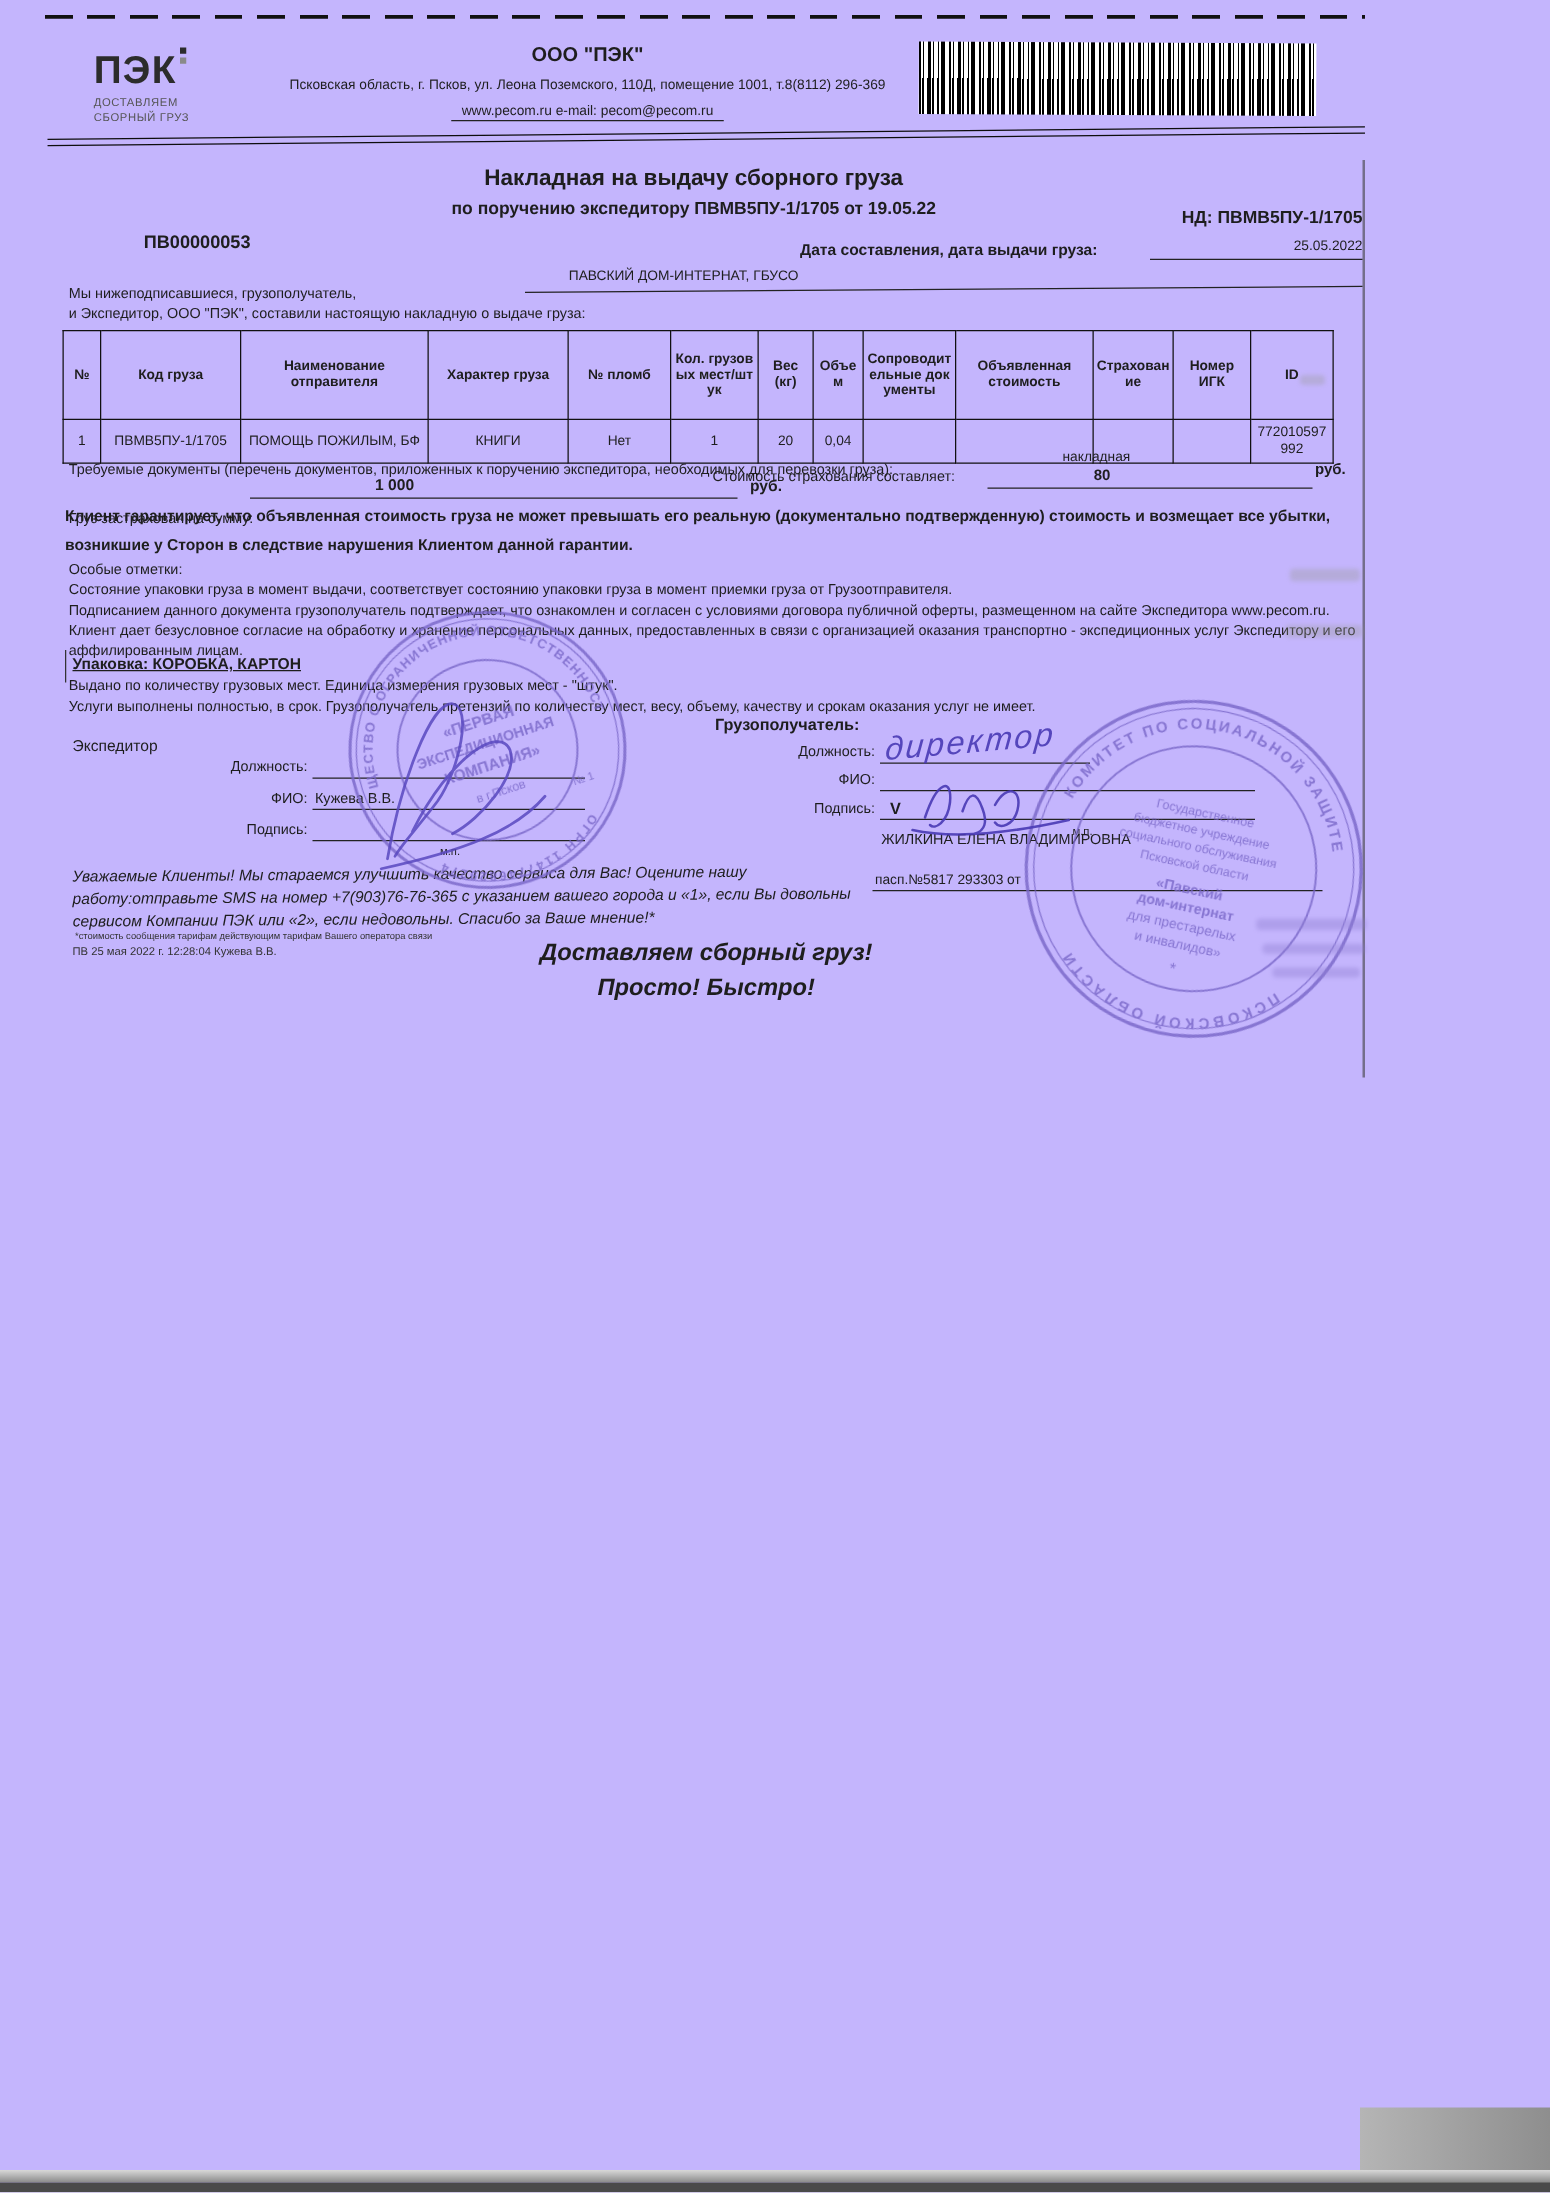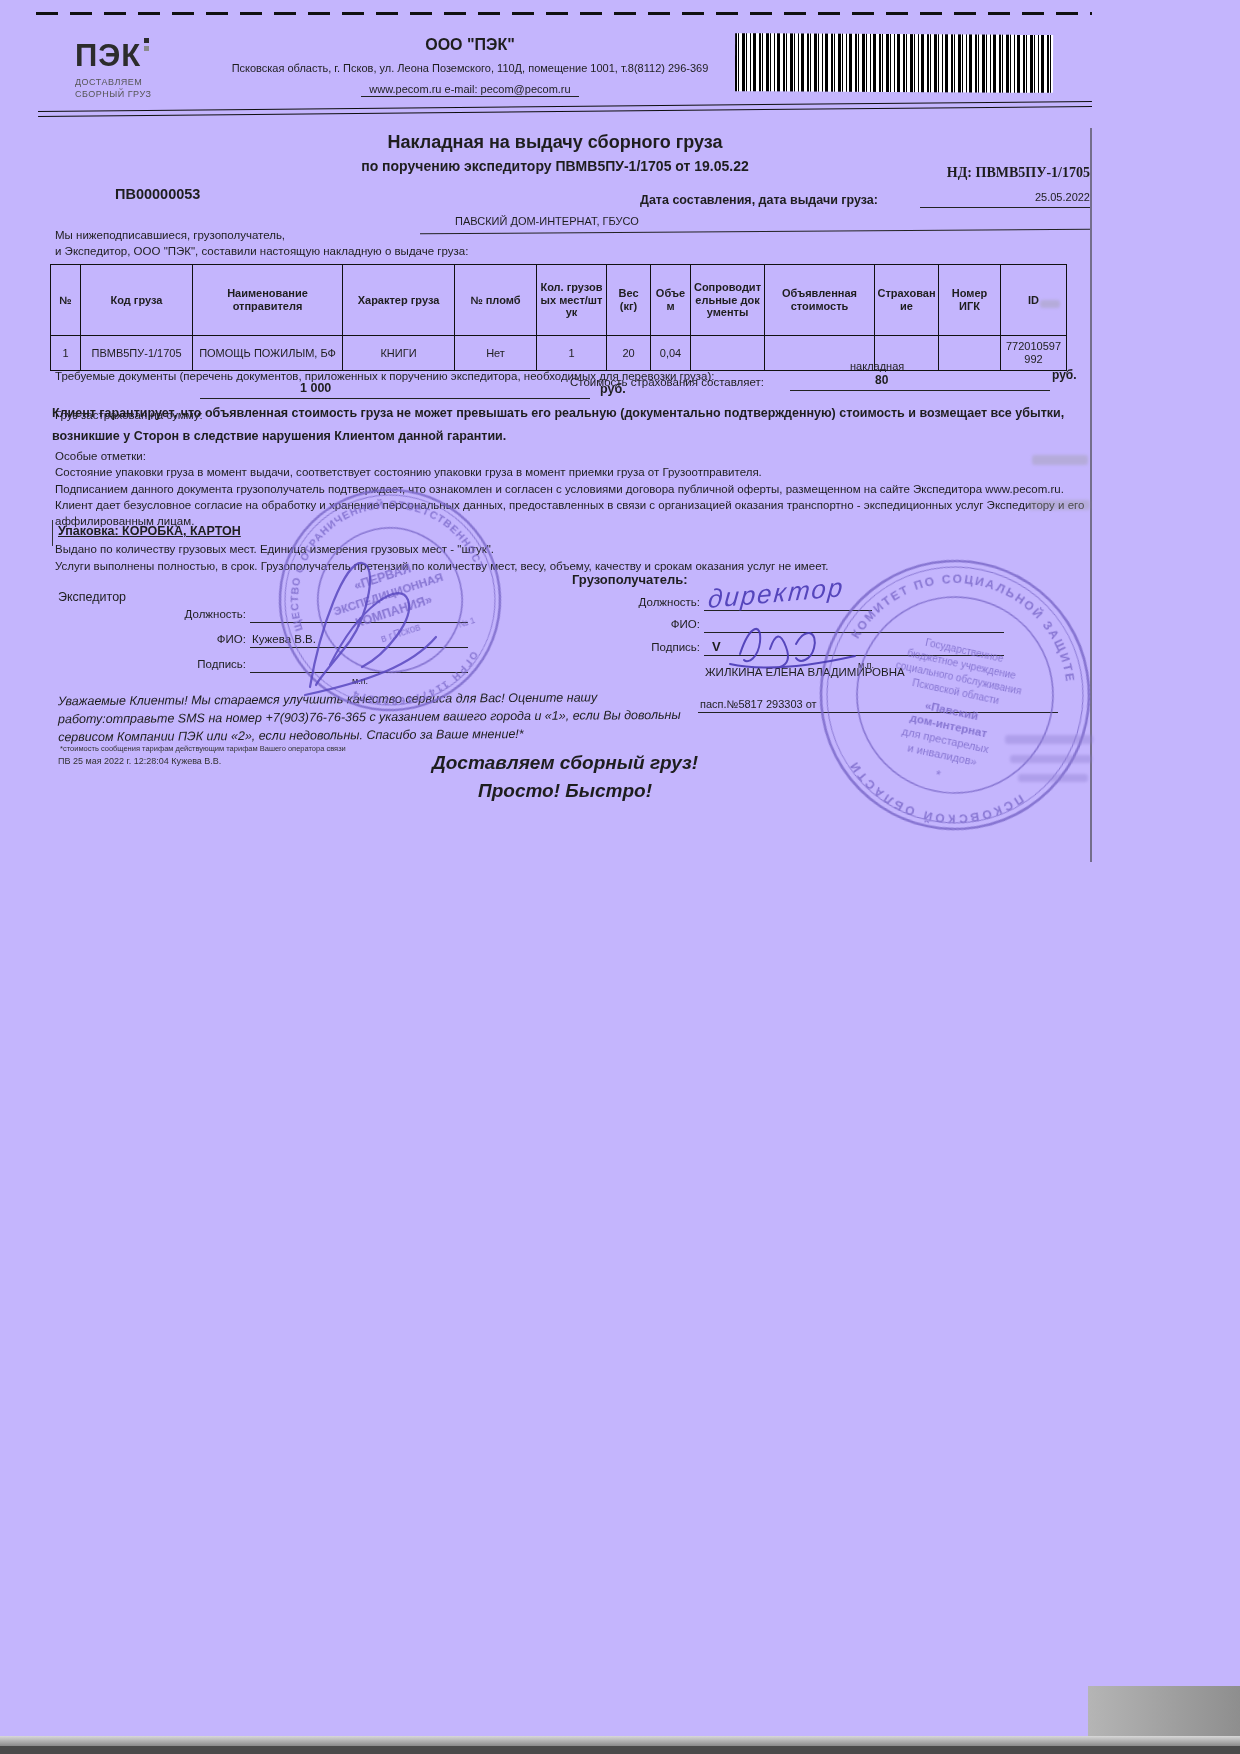--- a/index.html
+++ b/index.html
@@ -53,21 +53,21 @@
     <div style="font-size:11px;margin-top:8px;">Псковская область, г. Псков, ул. Леона Поземского, 110Д, помещение 1001, т.8(8112) 296-369</div>
     <div style="font-size:11px;margin-top:9px;display:inline-block;border-bottom:1.3px solid #222;padding:0 8px 1px;">www.pecom.ru  e-mail: pecom@pecom.ru</div>
   </div>
 
   <div class="abs barcode" style="left:735px;top:34px;width:318px;height:58px;transform:rotate(.3deg);"></div>
 
   <div class="abs" style="left:38px;top:106px;width:1054px;height:4px;border-top:1.6px solid #0d0d0d;border-bottom:1.6px solid #0d0d0d;transform:rotate(-.55deg);"></div>
 
   <div class="abs ctr b" style="left:0;top:132px;width:1110px;font-size:18px;">Накладная на выдачу сборного груза</div>
   <div class="abs ctr b" style="left:0;top:158px;width:1110px;font-size:14px;">по поручению экспедитору ПВМВ5ПУ-1/1705 от 19.05.22</div>
-  <div class="abs b" style="left:850px;top:165px;width:240px;text-align:right;font-size:14px;font-family:Liberation Serif, serif;">НД: ПВМВ5ПУ-1/1705</div>
+  <div class="abs b" style="left:850px;top:165px;width:240px;text-align:right;font-size:14px;">НД: ПВМВ5ПУ-1/1705</div>
   <div class="abs b" style="left:115px;top:186px;font-size:14.5px;">ПВ00000053</div>
 
   <div class="abs b" style="left:640px;top:193px;font-size:12.5px;">Дата составления, дата выдачи груза:</div>
   <div class="abs ctr small" style="left:920px;top:191px;width:170px;">25.05.2022</div>
   <div class="fline" style="left:920px;top:207px;width:170px;"></div>
 
   <div class="abs small" style="left:455px;top:215px;">ПАВСКИЙ ДОМ-ИНТЕРНАТ, ГБУСО</div>
   <div class="fline" style="left:420px;top:231px;width:670px;transform:rotate(-.4deg);"></div>
 
   <div class="abs lbl" style="left:55px;top:229px;">Мы нижеподписавшиеся, грузополучатель,</div>

